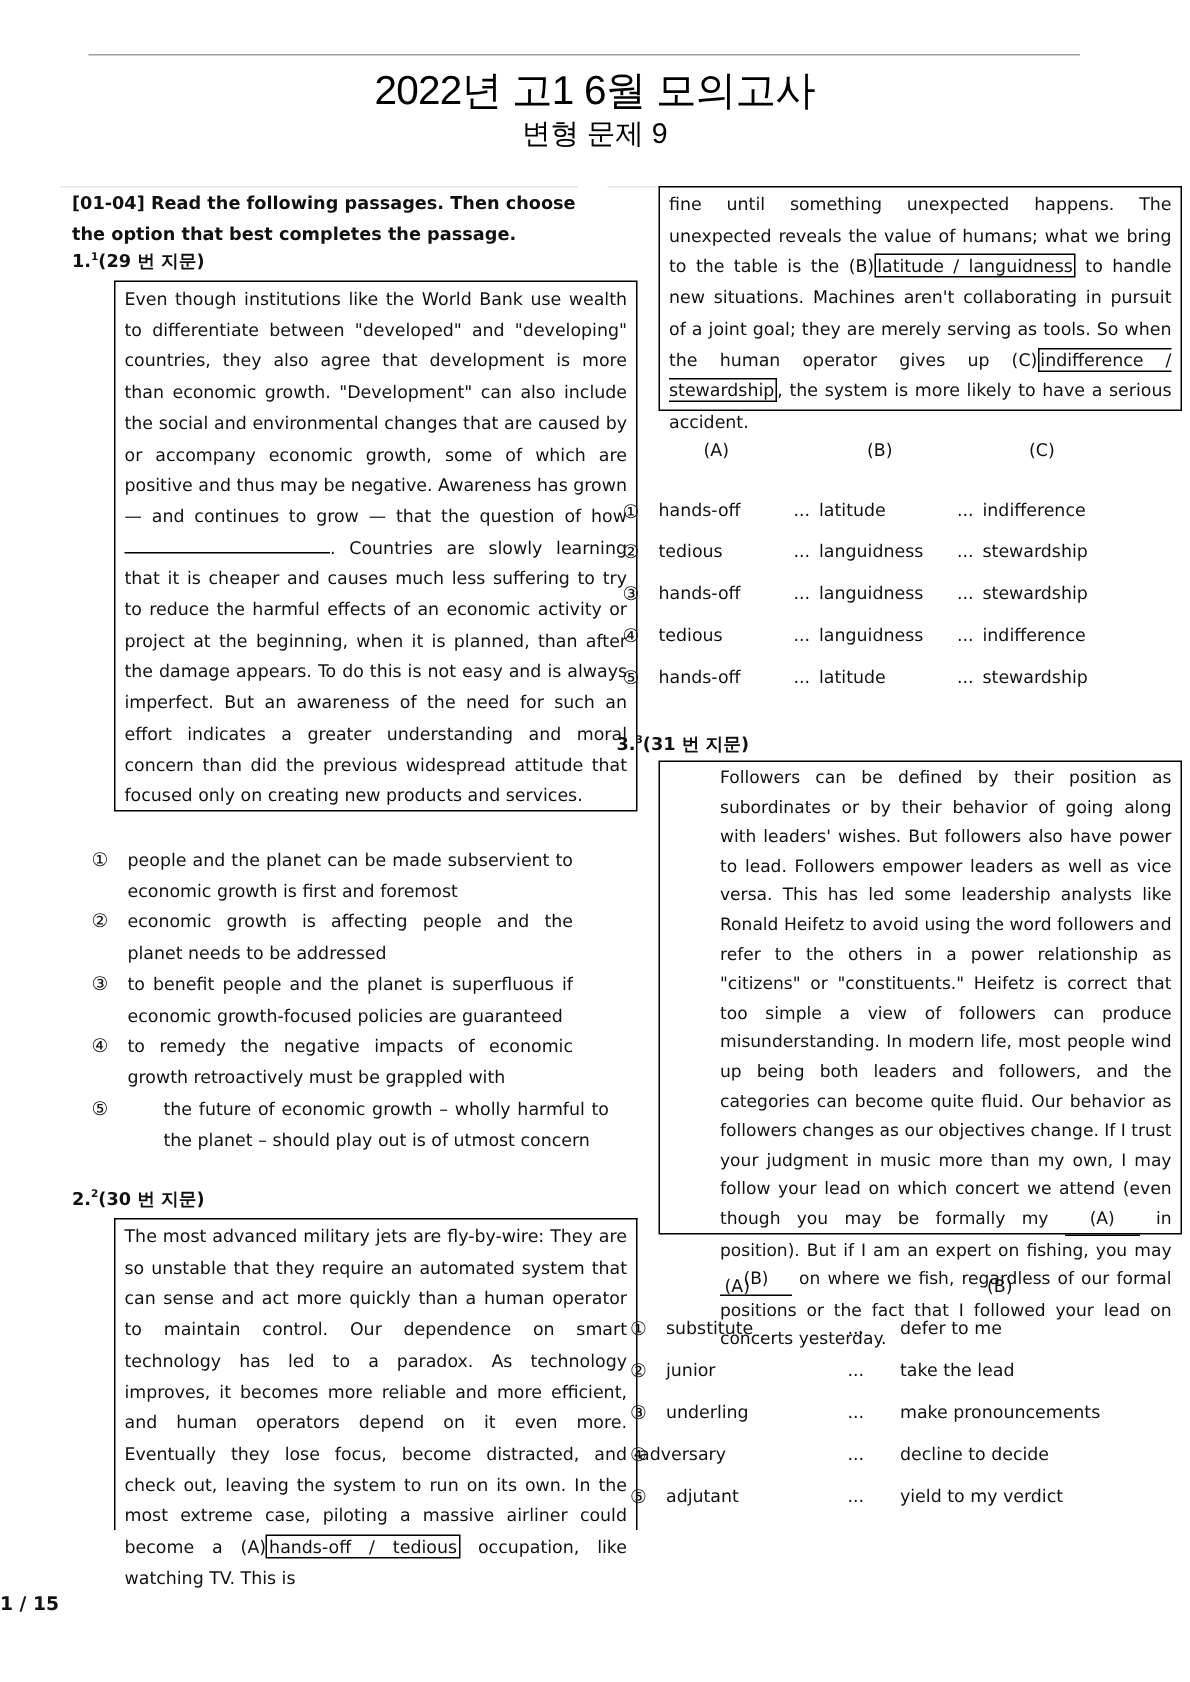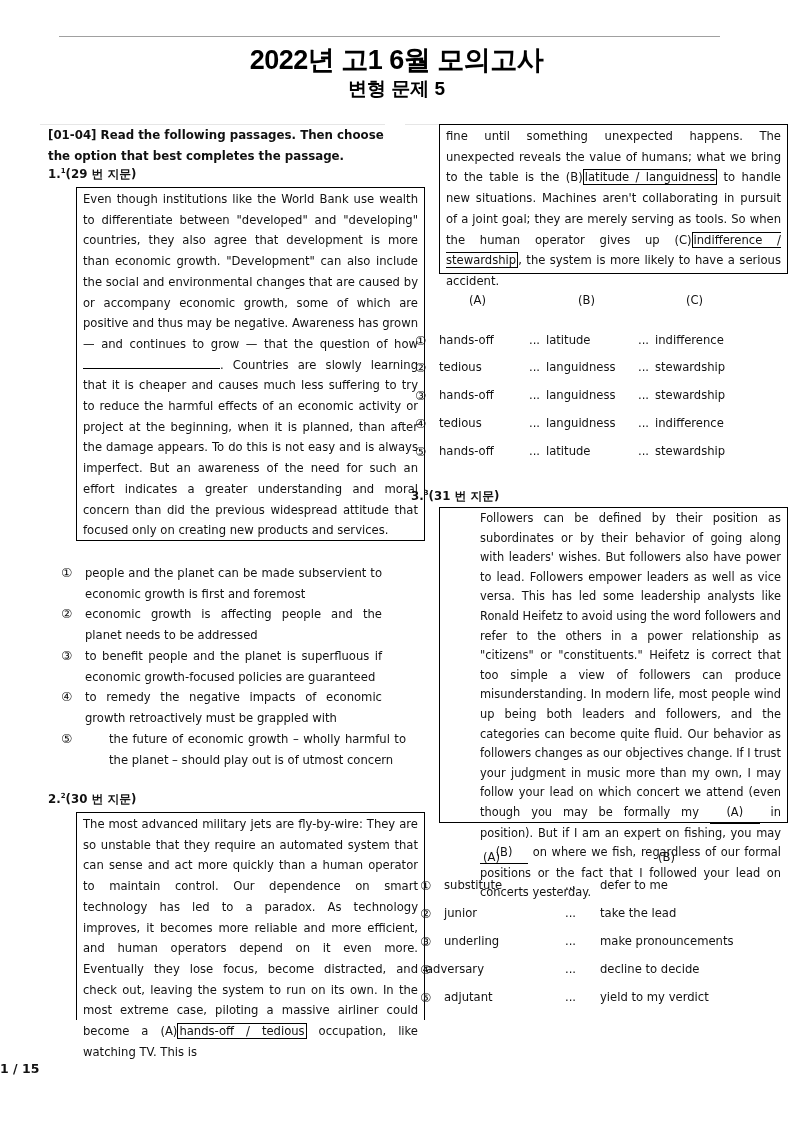--- a/index.html
+++ b/index.html
@@ -1,19 +1,19 @@
 <!DOCTYPE html>
 <html><head>
 <meta charset="utf-8">
 <style>
   html, body { margin: 0; padding: 0; background: #ffffff; }
   body { width: 793px; height: 1121px; position: relative; overflow: hidden;
          font-family: "DejaVu Sans", sans-serif; color: #111; }
   .top-rule { position: absolute; left: 59px; top: 36px; width: 661px; height: 1px; background: #a0a0a0; }
-  .title { position: absolute; left: 0; width: 793px; text-align: center; font-weight: bold;
+  .title { position: absolute; left: 0; width: 793px; text-align: center; font-weight: normal;
            font-family: "Liberation Sans", sans-serif; color: #000; }
   .title-main { top: 42px; font-size: 27px; letter-spacing: -0.5px; }
   .title-sub { top: 76px; font-size: 19px; }
   .col-rule { position: absolute; top: 124px; height: 1px; background: #e6e6e6; }
 
   .text { font-size: 11.6px; line-height: 20.7px; }
   .just { text-align: justify; text-align-last: auto; margin-left: 36px; }
   .abs { position: absolute; }
 
   .instr { left: 48px; top: 125px; width: 340px; font-weight: bold; font-size: 11.8px; line-height: 20.5px; }
@@ -34,21 +34,21 @@
   .tbl-row span { position: absolute; top: 0; white-space: nowrap; }
   .circ { font-size: 12.5px; }
   .footer { position: absolute; top: 1061px; left: 0; width: 793px; text-align: left;
             font-weight: bold; font-size: 12.5px; }
 </style>
 </head>
 <body>
 
 <div class="top-rule"></div>
 <div class="title title-main">2022년 고1 6월 모의고사</div>
-<div class="title title-sub">변형 문제 5</div>
+<div class="title title-sub">변형 문제 9</div>
 <div class="col-rule" style="left:40px;width:345px;"></div>
 <div class="col-rule" style="left:405px;width:318px;"></div>
 
 <div class="abs instr">[01-04] Read the following passages. Then choose the option that best completes the passage.</div>
 
 <div class="abs qhead" style="left:48px;top:167px;">
   <span>1.</span><sup>1</sup><span>(29 번  지문)</span>
 </div>
 
 <div class="passage text just" style="left:40px;top:187px;width:349px;height:354px;">

